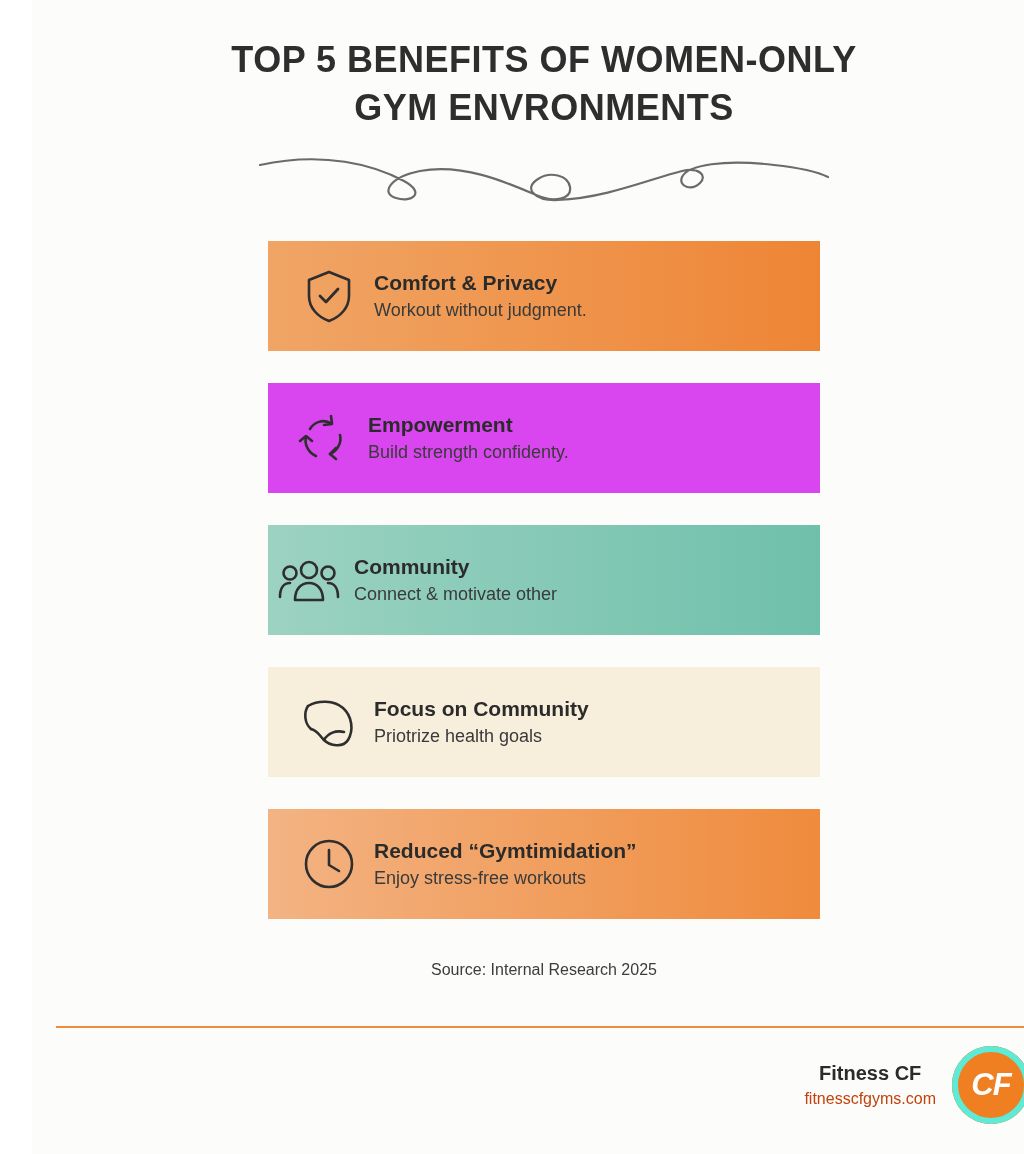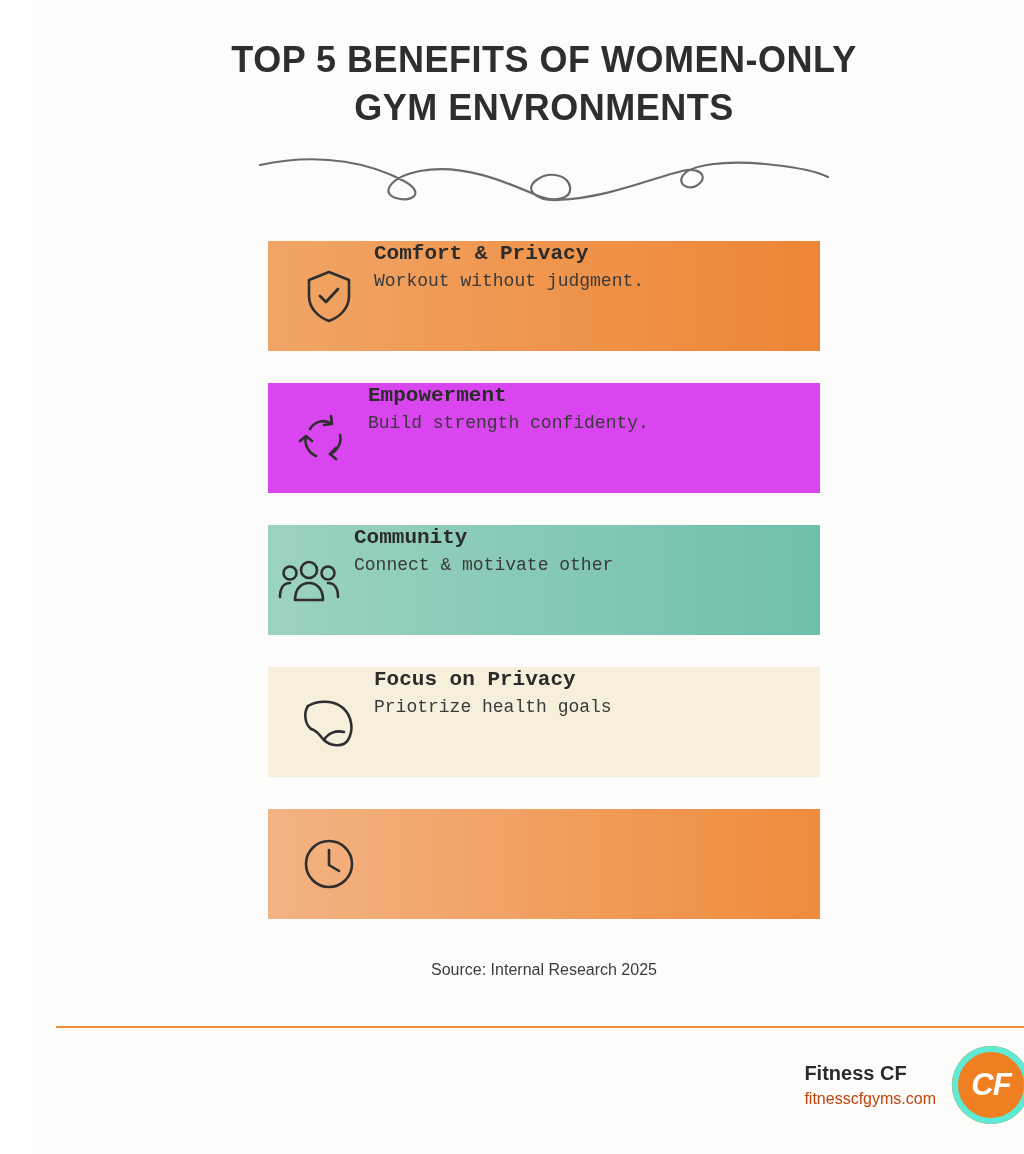--- a/index.html
+++ b/index.html
@@ -44,25 +44,25 @@
     margin: 12px auto 0 auto;
   }
 
   
   .rows {
     margin: 36px auto 0 auto;
     width: 552px;
   }
   .row {
     display: flex;
+    align-items: center;
     height: 110px;
     margin-bottom: 32px;
     padding-left: 26px;
     box-sizing: border-box;
-    font-family: Liberation Mono, monospace;
   }
   .row:last-child {
     margin-bottom: 0;
   }
   .row-icon {
     width: 70px;
     flex: 0 0 70px;
     display: flex;
     align-items: center;
     justify-content: center;
@@ -104,21 +104,21 @@
   }
   .footer {
     position: absolute;
     right: 26px;
     top: 1046px;
     display: flex;
     align-items: center;
     gap: 16px;
   }
   .footer-text {
-    text-align: left;
+    text-align: center;
   }
   .brand {
     font-size: 20px;
     font-weight: bold;
     color: #2b2b2b;
     line-height: 1.3;
   }
   .site {
     font-size: 16px;
     color: #c2410c;
@@ -218,31 +218,35 @@
     <div class="row" style="background: #f7efdc;">
       <div class="row-icon">
         <svg width="58" height="52" viewBox="0 0 58 52" fill="none">
           <path d="M8 10 C18 4, 34 4, 43 12 C52 20, 54 34, 48 44 C43 52, 30 50, 24 44
                    C19 39, 17 34, 11 33" stroke="#2e2e2e" stroke-width="2.6" fill="none" stroke-linejoin="round" stroke-linecap="round"></path>
           <path d="M8 10 C4 16, 4 27, 11 33" stroke="#2e2e2e" stroke-width="2.6" fill="none" stroke-linecap="round"></path>
           <path d="M24 44 C28 37, 36 34, 44 36" stroke="#2e2e2e" stroke-width="2.6" fill="none" stroke-linecap="round"></path>
         </svg>
       </div>
       <div class="row-text">
-        <div class="row-title">Focus on Privacy</div>
+        <div class="row-title">Focus on Community</div>
         <div class="row-sub">Priotrize health goals</div>
       </div>
     </div>
 
     <div class="row" style="background: linear-gradient(90deg,#f3b383,#ef8b3c);">
       <div class="row-icon">
         <svg width="54" height="54" viewBox="0 0 54 54" fill="none">
           <circle cx="27" cy="27" r="23" stroke="#2e2e2e" stroke-width="2.6" fill="none"></circle>
           <path d="M27 13 V28 L37 34" stroke="#2e2e2e" stroke-width="2.6" stroke-linecap="round" stroke-linejoin="round" fill="none"></path>
         </svg>
+      </div>
+      <div class="row-text">
+        <div class="row-title">Reduced “Gymtimidation”</div>
+        <div class="row-sub">Enjoy stress-free workouts</div>
       </div>
     </div>
 
   </div>
 
   <div class="source">Source: Internal Research 2025</div>
 
   <div class="rule"></div>
 
   <div class="footer">

